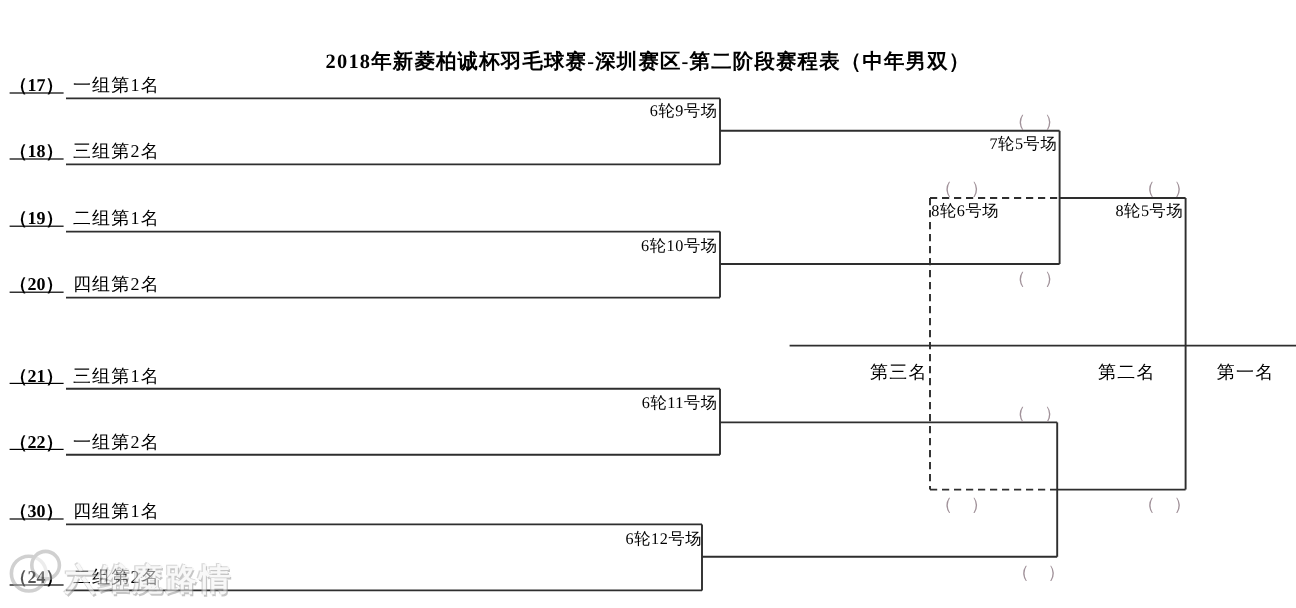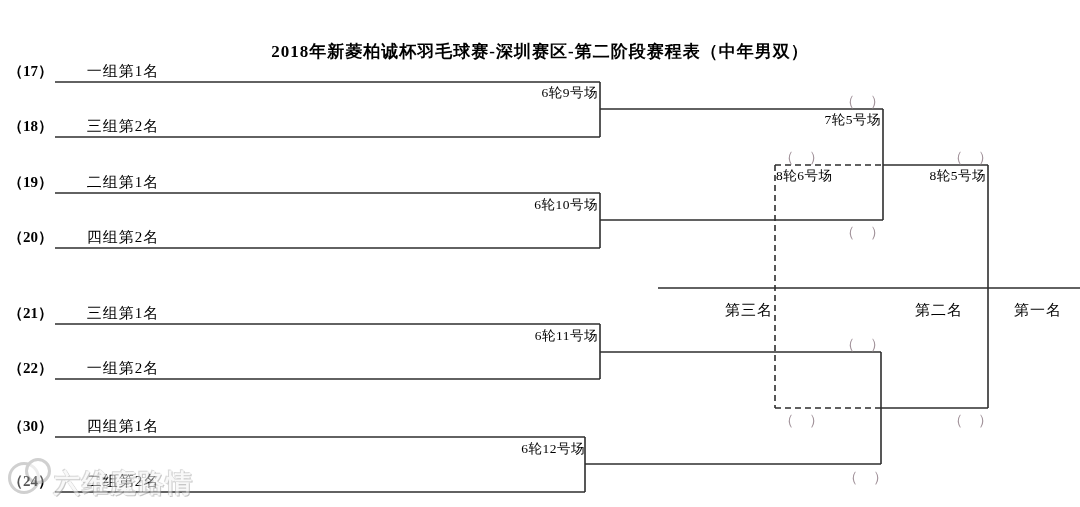--- a/index.html
+++ b/index.html
@@ -12,22 +12,22 @@
     color:#000;
   }
   .stage svg{position:absolute;left:0;top:0;}
   .title{
     position:absolute;left:0;top:4px;width:1080px;
     text-align:center;font-size:17px;font-weight:bold;
     letter-spacing:1px;
     margin-top:36px;
   }
   .entry{position:absolute;left:8px;font-size:15px;white-space:nowrap;}
-  .entry .seed{display:inline-block;width:49px;font-weight:bold;}
-  .entry .team{letter-spacing:1px;margin-left:26px;}
+  .entry .seed{display:inline-block;width:49px;font-weight:bold;text-decoration:underline;}
+  .entry .team{letter-spacing:1px;}
   .mlabel{
     position:absolute;font-size:13.5px;white-space:nowrap;
     letter-spacing:0.5px;
   }
   .mlabel.r{width:130px;text-align:right;}
   .paren{
     position:absolute;font-size:15px;color:#a1929a;white-space:nowrap;
   }
   .place{position:absolute;font-size:15px;letter-spacing:1px;white-space:nowrap;}
   .watermark{

